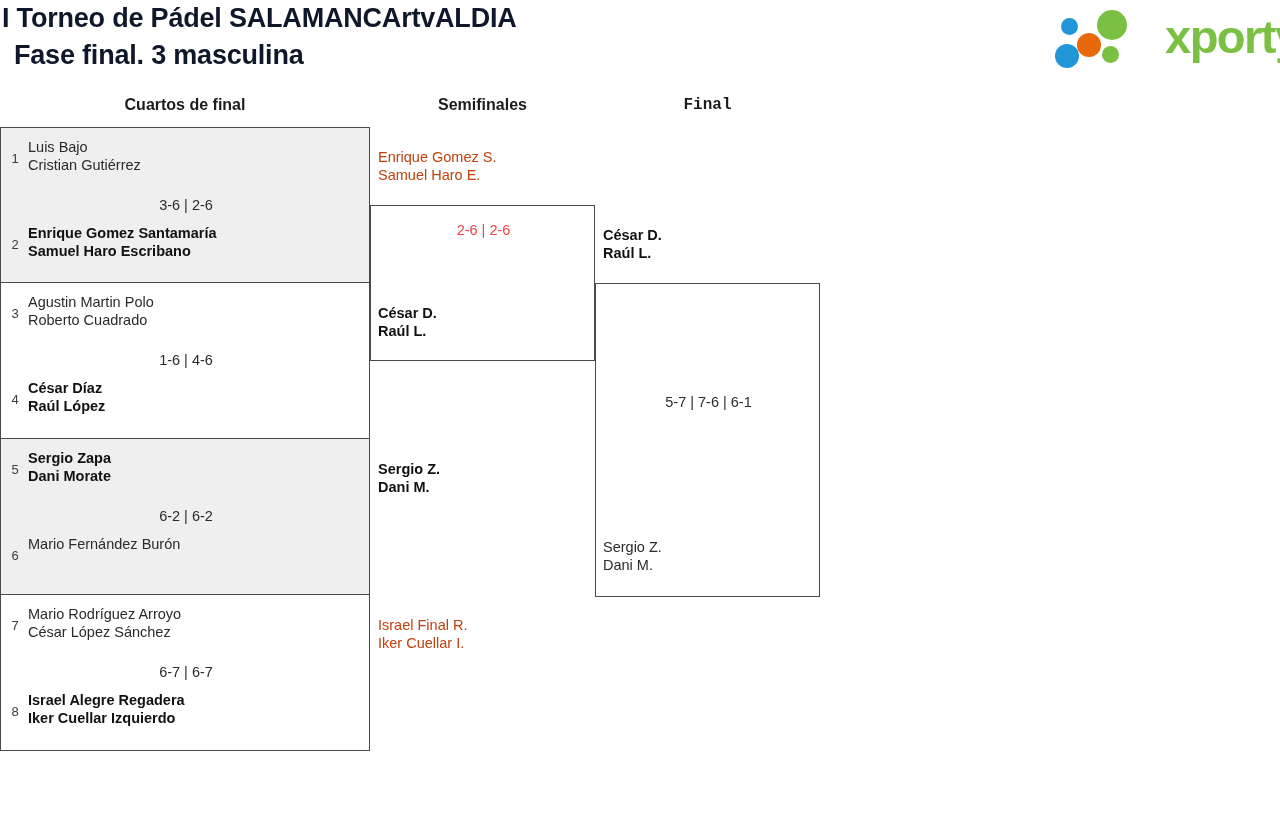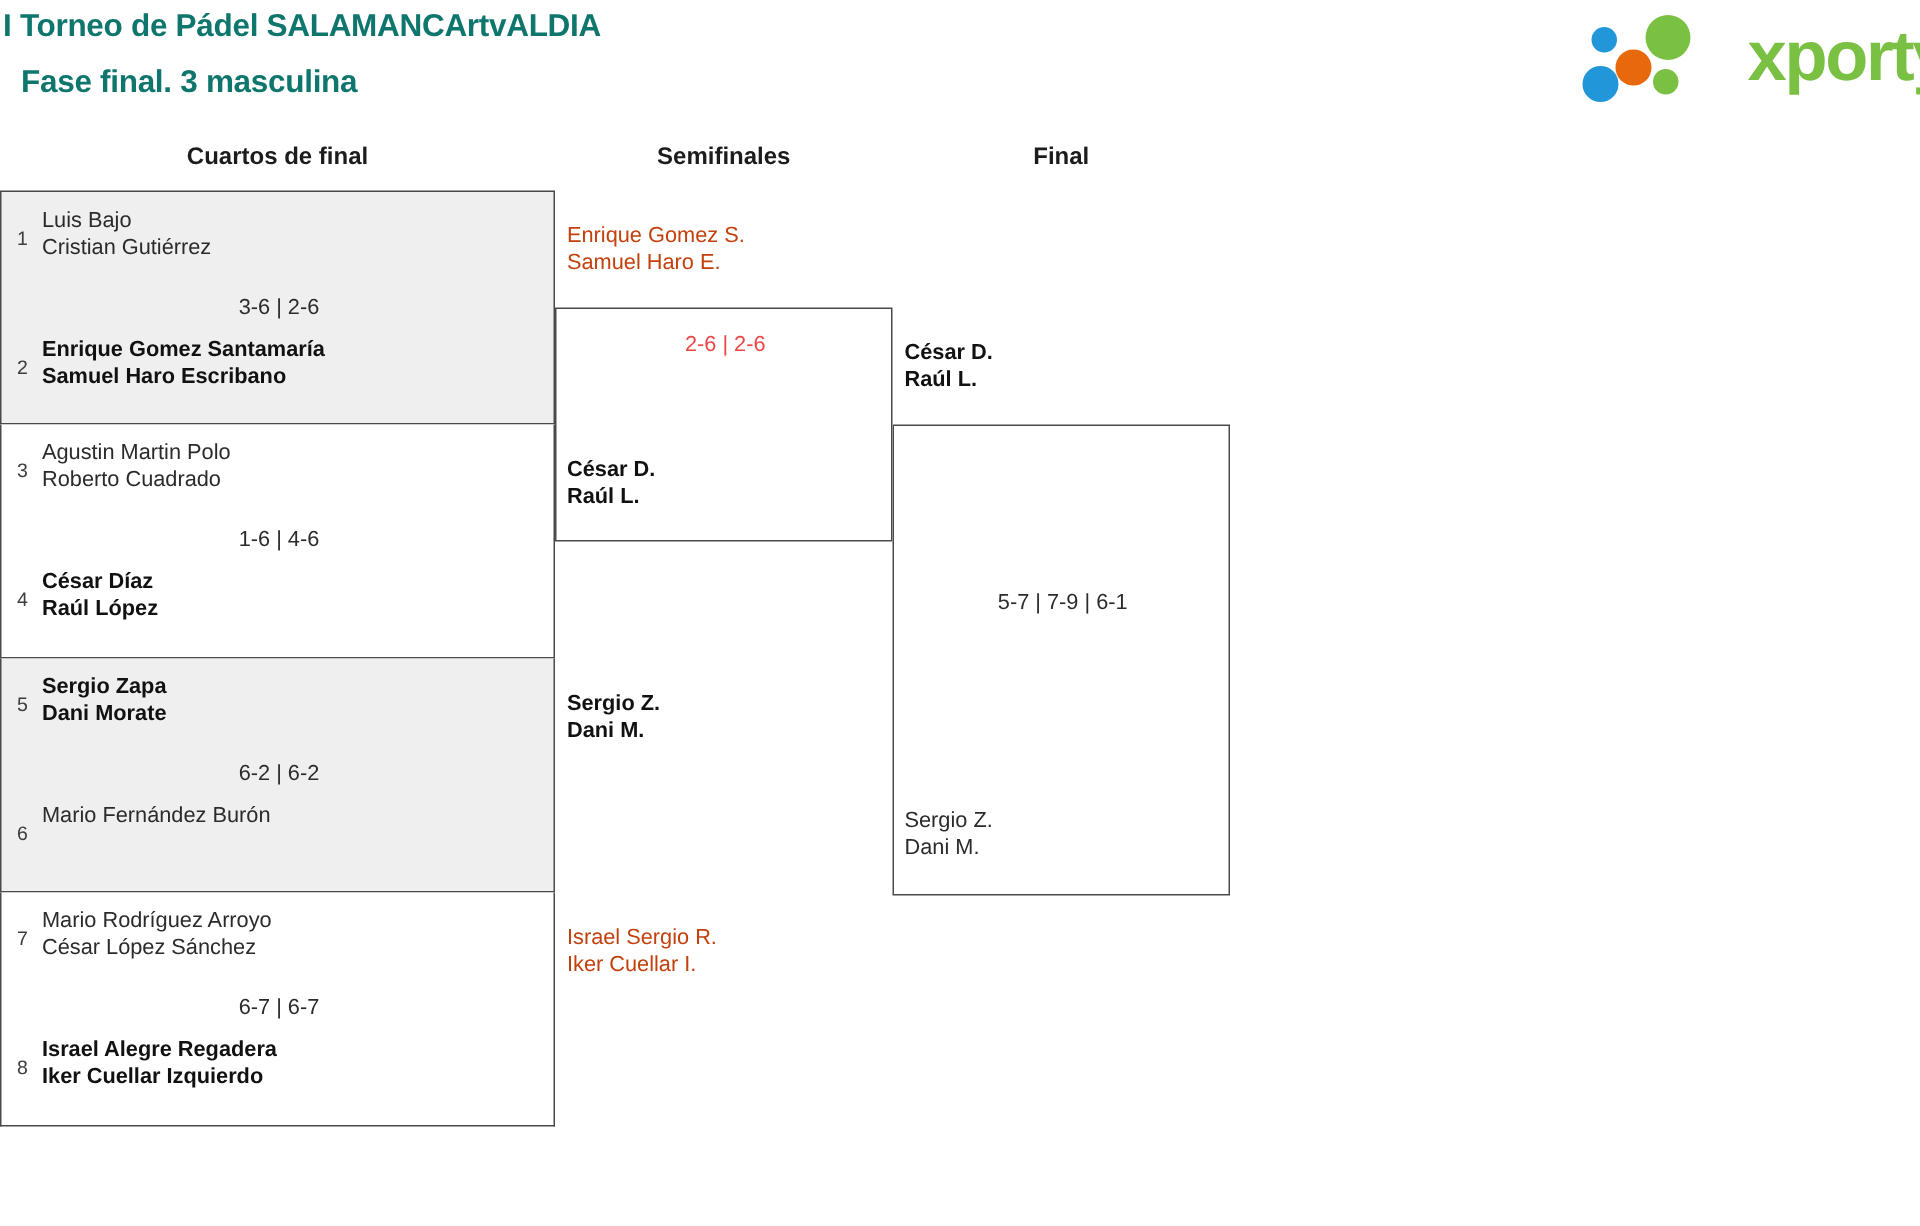--- a/index.html
+++ b/index.html
@@ -8,21 +8,21 @@
     background: #ffffff;
     font-family: "Liberation Sans", sans-serif;
     color: #1c1c1c;
     overflow: hidden;
   }
   #root { position: relative; width: 1280px; height: 817px; }
 
   
   .title-block { position: absolute; left: 0; top: 0; }
   .title-line {
-    font-size: 21px; font-weight: 700; color: #0f766e;
+    font-size: 27px; font-weight: 700; color: #0f172a;
     line-height: 28px; letter-spacing: -0.2px; white-space: nowrap;
   }
   .title-line.l1 { padding-left: 2px; padding-top: 4px; }
   .title-line.l2 { padding-left: 14px; padding-top: 9px; }
 
   
   .logo { position: absolute; left: 1049px; top: 6px; width: 226px; height: 62px; }
   .logo-dots { position: absolute; left: 0; top: 0; width: 82px; height: 62px; }
   .dot { position: absolute; border-radius: 50%; }
   .dot.d-blue-top   { left: 12px;  top: 12px; width: 17px; height: 17px; background: #2196d9; }
@@ -37,21 +37,21 @@
   }
 
   
   .col-head {
     position: absolute; top: 96px;
     font-size: 16px; font-weight: 600; color: #1c1c1c;
     text-align: center; white-space: nowrap;
   }
   .col-head.h-qf  { left: 0px;   width: 370px; }
   .col-head.h-sf  { left: 370px; width: 225px; }
-  .col-head.h-f   { left: 595px; width: 225px; }
+  .col-head.h-f   { left: 595px; width: 225px; font-family: Liberation Mono, monospace; }
 
   
   .qf-col { position: absolute; left: 0; top: 127px; width: 370px; }
   .qf-match {
     position: relative; width: 370px; height: 156px;
     border: 1px solid #4a4a4a; border-top: none;
   }
   .qf-match.first { border-top: 1px solid #4a4a4a; }
   .qf-match.shade { background: #efefef; }
   .qf-match.plain { background: #ffffff; }
@@ -219,26 +219,26 @@
   </div>
   <div class="sf-team t2 winner">
     <div class="sf-name">César D.</div>
     <div class="sf-name">Raúl L.</div>
   </div>
   <div class="sf-team t3 winner">
     <div class="sf-name">Sergio Z.</div>
     <div class="sf-name">Dani M.</div>
   </div>
   <div class="sf-team t4">
-    <div class="sf-name">Israel Sergio R.</div>
+    <div class="sf-name">Israel Final R.</div>
     <div class="sf-name">Iker Cuellar I.</div>
   </div>
 
   <div class="f-box">
-    <div class="f-score">5-7 | 7-9 | 6-1</div>
+    <div class="f-score">5-7 | 7-6 | 6-1</div>
   </div>
 
   <div class="f-team t1 winner">
     <div class="f-name">César D.</div>
     <div class="f-name">Raúl L.</div>
   </div>
   <div class="f-team t2">
     <div class="f-name">Sergio Z.</div>
     <div class="f-name">Dani M.</div>
   </div>

